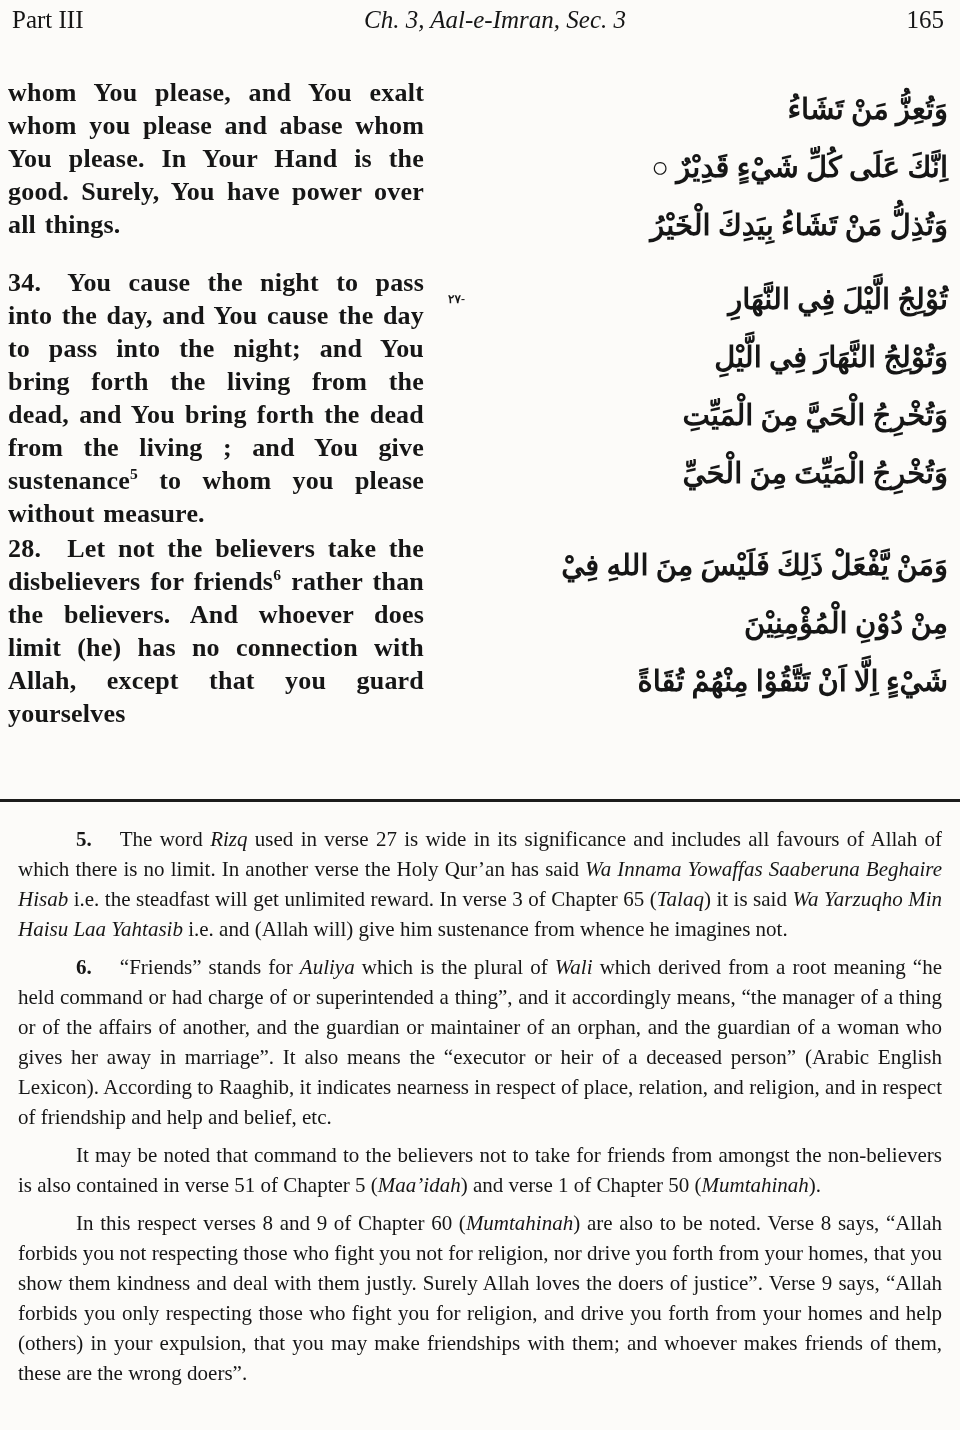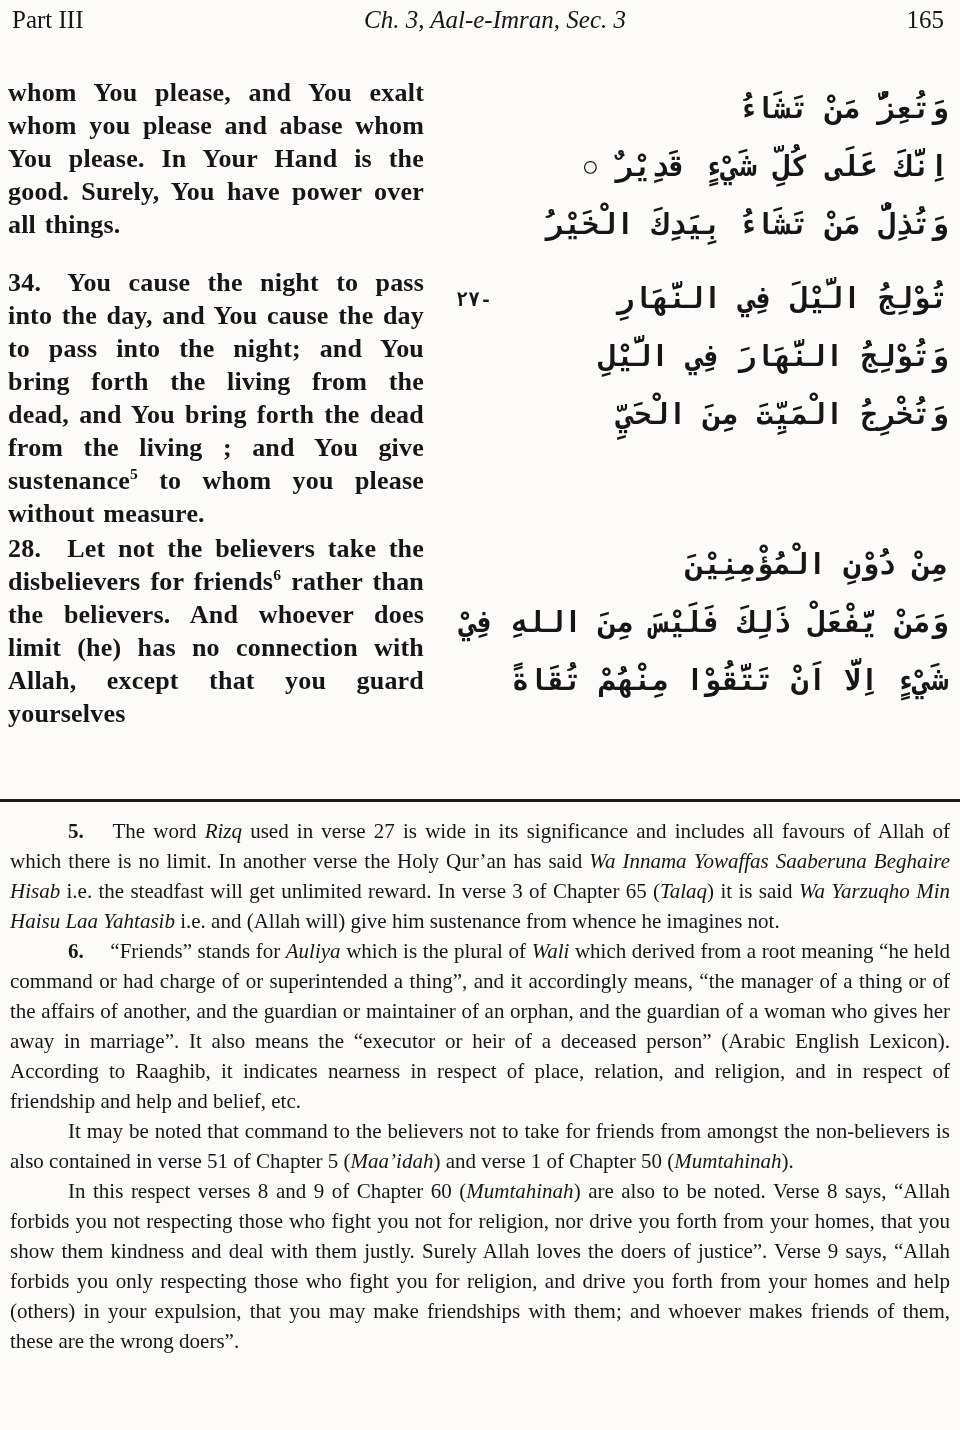--- a/index.html
+++ b/index.html
@@ -29,47 +29,47 @@
   .verse-block.vb3{margin-top:2px;}
   .english{
     width:416px;
     font-weight:bold;
     font-size:26px;line-height:33px;
     text-align:justify;text-align-last:left;
     word-spacing:2px;letter-spacing:.2px;
   }
   .english .sup{vertical-align:super;font-size:0.60em;line-height:0;}
   .arabic{
-    flex:1;margin-left:30px;padding-top:4px;
-    font-family:Liberation Mono, monospace;
+    flex:1;margin-left:22px;padding-top:4px;
+    font-family:Liberation Serif, serif;
     font-weight:bold;font-size:29px;
   }
   .ar-line{
     height:58px;
     display:flex;justify-content:flex-end;align-items:center;
     direction:ltr;
   }
   .ar-line.numbered{justify-content:space-between;}
   .ar-line .marker{
-    font-size:20px;font-weight:bold;
+    font-size:12px;font-weight:bold;
     padding-left:2px;white-space:nowrap;
   }
   .ar-line .artext{direction:rtl;unicode-bidi:isolate;white-space:nowrap;}
   
   .rule{
     position:absolute;top:799px;left:0;width:960px;height:0;
     border-top:3px solid #1c1c1c;
   }
   
   .footnotes{
     position:absolute;top:816px;left:10px;right:10px;
     font-size:21px;line-height:30px;
     text-align:justify;text-align-last:left;
   }
-  .footnotes p{margin:0;text-indent:58px;}
+  .footnotes p{margin:8px;text-indent:58px;}
   .it{font-style:italic;}
   .bd{font-weight:bold;}
 </style>
 </head>
 <body style="background: rgb(252, 251, 249); color: rgb(22, 22, 22);">
 
 <div class="page">
   <div class="header">
     <span>Part III</span>
     <span class="hc">Ch. 3, Aal-e-Imran, Sec. 3</span>
@@ -95,32 +95,35 @@
         <div class="english"><span>34. You cause the night to pass into the day, and You cause the day to pass into the night; and You bring forth the living from the dead, and You bring forth the dead from the living ; and You give sustenance</span><span class="sup">5</span><span> to whom you please without measure.</span></div>
         <div class="arabic">
           <div class="ar-line numbered">
             <span class="marker" dir="ltr">٢٧-</span>
             <span class="artext" dir="rtl">تُوْلِجُ الَّيْلَ فِي النَّهَارِ</span>
           </div>
           <div class="ar-line">
             <span class="artext" dir="rtl">وَتُوْلِجُ النَّهَارَ فِي الَّيْلِ</span>
           </div>
           <div class="ar-line">
+            <span class="artext" dir="rtl">وَتُخْرِجُ الْحَيَّ مِنَ الْمَيِّتِ</span>
+          </div>
+          <div class="ar-line">
             <span class="artext" dir="rtl">وَتُخْرِجُ الْمَيِّتَ مِنَ الْحَيِّ</span>
           </div>
         </div>
       </div>
       <div class="verse-block vb3">
         <div class="english"><span>28. Let not the believers take the disbelievers for friends</span><span class="sup">6</span><span> rather than the believers. And whoever does limit (he) has no connection with Allah, except that you guard yourselves</span></div>
         <div class="arabic">
           <div class="ar-line">
-            <span class="artext" dir="rtl">مِنْ دُوْنِ الْمُؤْمِنِيْنَ</span>
+            <span class="artext" dir="rtl">وَمَنْ يَّفْعَلْ ذَلِكَ فَلَيْسَ مِنَ اللهِ فِيْ</span>
           </div>
           <div class="ar-line">
-            <span class="artext" dir="rtl">وَمَنْ يَّفْعَلْ ذَلِكَ فَلَيْسَ مِنَ اللهِ فِيْ</span>
+            <span class="artext" dir="rtl">مِنْ دُوْنِ الْمُؤْمِنِيْنَ</span>
           </div>
           <div class="ar-line">
             <span class="artext" dir="rtl">شَيْءٍ اِلَّا اَنْ تَتَّقُوْا مِنْهُمْ تُقَاةً</span>
           </div>
         </div>
       </div>
     </div>
 
   <div class="rule" style="border-top-color: rgb(28, 28, 28);"></div>
 

